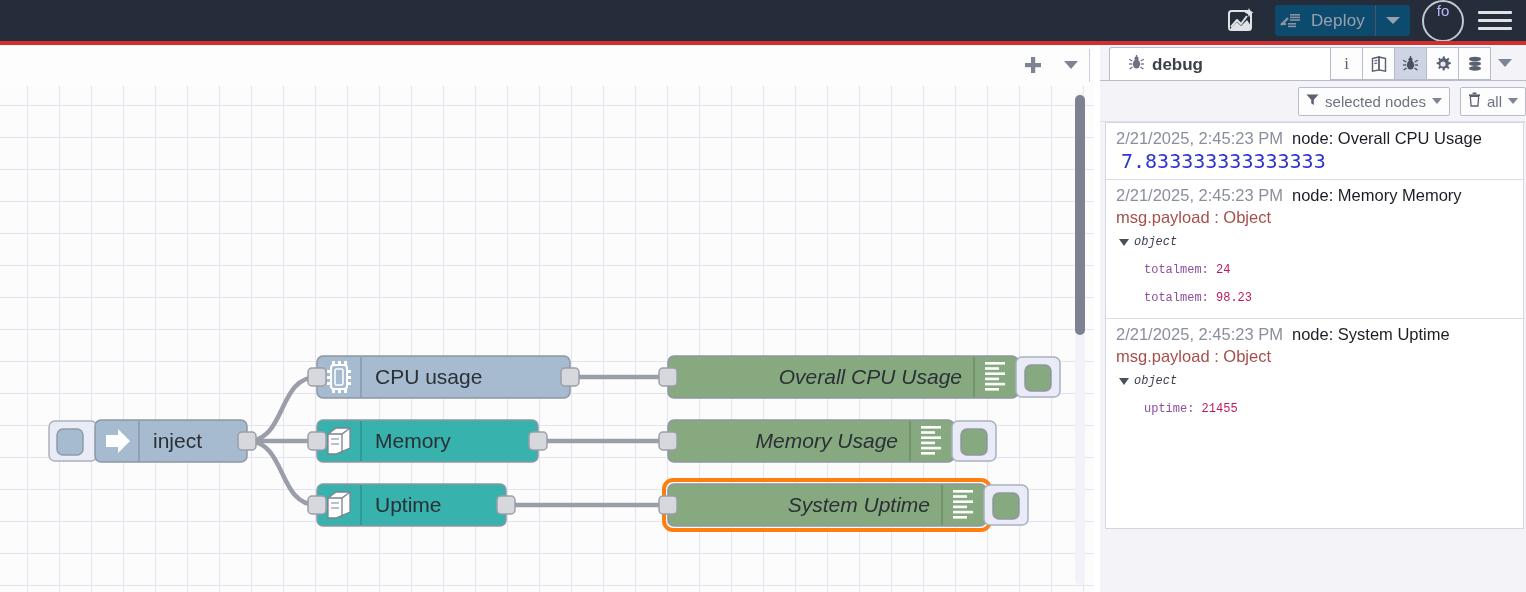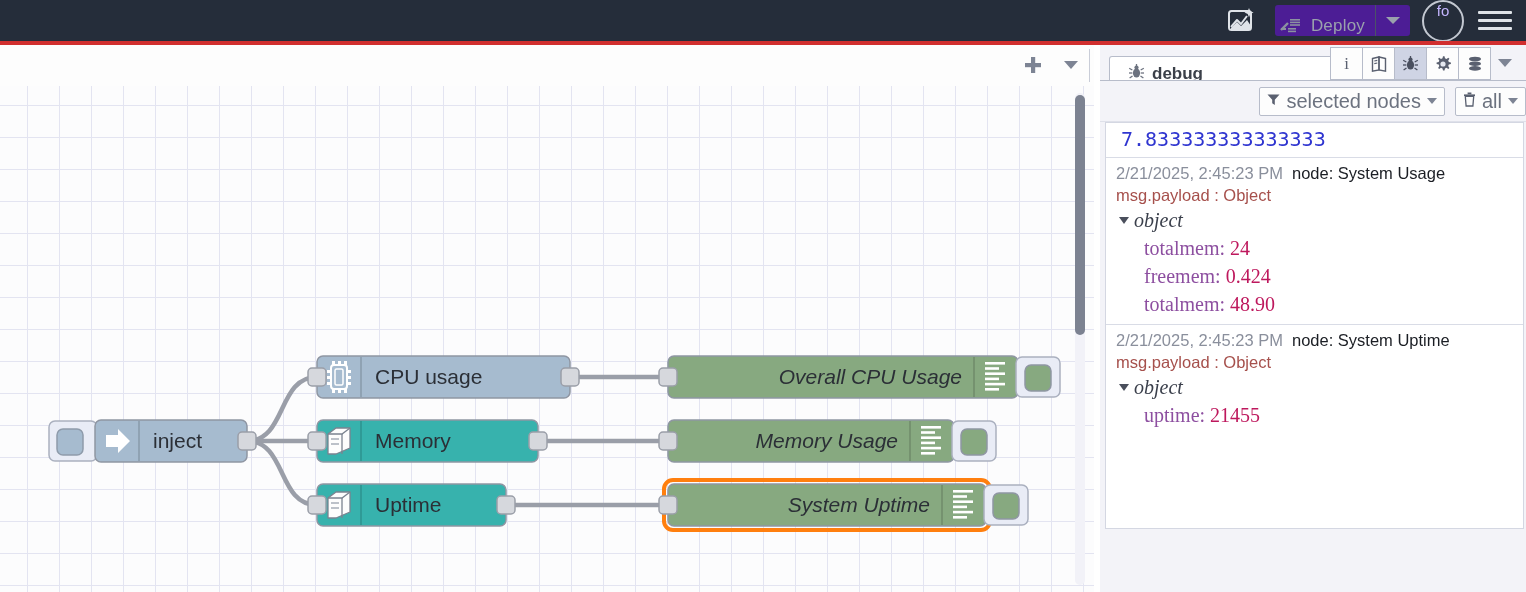--- a/index.html
+++ b/index.html
@@ -21,21 +21,21 @@
     position:absolute;left:0;top:41px;width:1526px;height:4px;background:#d12f2f;
   }
   #header-right{
     position:absolute;right:14px;top:0;height:41px;display:flex;align-items:center;gap:0;
   }
   .hdr-icon-btn{
     width:44px;height:41px;display:flex;align-items:center;justify-content:center;
     cursor:pointer;
   }
   #deploy-btn{
-    display:flex;align-items:flex-end;height:31px;background:#4c1d95;
+    display:flex;align-items:center;height:31px;background:#0c4a6e;
     border-radius:3px;margin:0 12px;cursor:pointer;
   }
   #deploy-icon{
     width:34px;display:flex;align-items:center;justify-content:center;
   }
   #deploy-label{
     color:#9aa1ad;font-size:17px;padding:0 10px 0 2px;letter-spacing:.2px;
   }
   #deploy-sep{width:1px;height:31px;background:#4a5366;}
   #deploy-caret{
@@ -94,21 +94,21 @@
   #ws-right-border{position:absolute;right:0;top:45px;width:2px;height:547px;background:#b9bdc9;}
 
   
   #sidebar{
     position:absolute;left:1100px;top:45px;width:426px;height:547px;background:#f3f3f8;
   }
   #sb-tabrow{
     position:absolute;left:0;top:0;width:426px;height:36px;
   }
   #sb-tab-debug{
-    position:absolute;left:9px;top:11px;width:205px;height:33px;
+    position:absolute;left:9px;top:2px;width:205px;height:33px;
     background:#fff;border:1px solid #b7bcca;border-bottom:none;
     border-radius:3px 3px 0 0;
     display:flex;align-items:center;padding-left:18px;cursor:pointer;
   }
   #sb-tab-debug .lbl{font-size:17px;font-weight:bold;color:#3b4049;margin-left:7px;}
   #sb-tabrow-underline{position:absolute;left:0;top:35px;width:426px;height:1px;background:#b7bcca;}
   #sb-icontabs{
     position:absolute;right:8px;top:2px;height:31px;display:flex;align-items:stretch;
   }
   .sb-icon-tab{
@@ -121,21 +121,21 @@
 
   #sb-filterbar{
     position:absolute;left:0;top:36px;width:426px;height:40px;background:#f3f3f8;
     display:flex;align-items:center;justify-content:flex-end;padding-right:12px;gap:10px;
     border-bottom:1px solid #dfe1ea;
   }
   .sb-filter-btn{
     display:flex;align-items:center;height:27px;border:1px solid #b7bcca;background:#fdfdfd;
     border-radius:2px;padding:0 7px;gap:6px;cursor:pointer;
   }
-  .sb-filter-btn .t{font-size:20px;color:#6c727f;}
+  .sb-filter-btn .t{font-size:15px;color:#6c727f;}
   .caret-sm{
     width:0;height:0;border-left:5px solid transparent;border-right:5px solid transparent;
     border-top:6px solid #7d8494;
   }
 
   #sb-messages{
     position:absolute;left:5px;top:77px;width:417px;height:405px;
     background:#fff;border:1px solid #d4d7e2;overflow:hidden;
   }
   .dbg-msg{
@@ -144,22 +144,22 @@
   .dbg-msg:last-child{border-bottom:none;}
   .dbg-head{font-size:16.5px;line-height:22px;white-space:nowrap;}
   .dbg-time{color:#8a8f9c;}
   .dbg-node{color:#1b1e24;margin-left:9px;}
   .dbg-topic{color:#a6504c;font-size:16.5px;line-height:22px;}
   .dbg-value{
     font-family:"DejaVu Sans Mono","Liberation Mono",monospace;
     font-size:20px;color:#2f35d0;line-height:24px;padding-left:5px;
   }
   .dbg-obj-row{
-    font-family:Liberation Serif, serif;
-    font-size:20px;line-height:28px;
+    font-family:Liberation Mono, monospace;
+    font-size:12px;line-height:28px;
   }
   .dbg-obj-toggle{display:flex;align-items:center;gap:5px;padding-left:3px;}
   .tri-down{
     width:0;height:0;border-left:5px solid transparent;border-right:5px solid transparent;
     border-top:7px solid #4a4f5c;cursor:pointer;
   }
   .dbg-obj-word{font-style:italic;color:#3a3f4b;}
   .dbg-prop{padding-left:28px;}
   .dbg-key{color:#8d4fa0;}
   .dbg-num{color:#be185d;}
@@ -444,32 +444,32 @@
             <path d="M2.3 4.4 L10.7 4.4 L9.9 14 L3.1 14 Z" fill="none" stroke="#5a6070" stroke-width="1.3"></path>
           </svg>
         </span>
         <span class="t">all</span>
         <i class="caret-sm"></i>
       </div>
     </div>
 
     <div id="sb-messages">
         <div class="dbg-msg">
+          <div class="dbg-head"><span class="dbg-time">2/21/2025, 2:45:23 PM</span><span class="dbg-node">node: Overall CPU Usage</span></div>
           <div class="dbg-value">7.833333333333333</div>
         </div>
         <div class="dbg-msg">
-          <div class="dbg-head"><span class="dbg-time">2/21/2025, 2:45:23 PM</span><span class="dbg-node">node: System Usage</span></div>
+          <div class="dbg-head"><span class="dbg-time">2/21/2025, 2:45:23 PM</span><span class="dbg-node">node: Memory Memory</span></div>
           <div class="dbg-topic">msg.payload : Object</div>
           <div class="dbg-obj-row dbg-obj-toggle">
             <i class="tri-down"></i>
             <span class="dbg-obj-word">object</span>
           </div>
           <div class="dbg-obj-row dbg-prop"><span class="dbg-key">totalmem: </span><span class="dbg-num">24</span></div>
-          <div class="dbg-obj-row dbg-prop"><span class="dbg-key">freemem: </span><span class="dbg-num">0.424</span></div>
-          <div class="dbg-obj-row dbg-prop"><span class="dbg-key">totalmem: </span><span class="dbg-num">48.90</span></div>
+          <div class="dbg-obj-row dbg-prop"><span class="dbg-key">totalmem: </span><span class="dbg-num">98.23</span></div>
         </div>
         <div class="dbg-msg">
           <div class="dbg-head"><span class="dbg-time">2/21/2025, 2:45:23 PM</span><span class="dbg-node">node: System Uptime</span></div>
           <div class="dbg-topic">msg.payload : Object</div>
           <div class="dbg-obj-row dbg-obj-toggle">
             <i class="tri-down"></i>
             <span class="dbg-obj-word">object</span>
           </div>
           <div class="dbg-obj-row dbg-prop"><span class="dbg-key">uptime: </span><span class="dbg-num">21455</span></div>
         </div>

